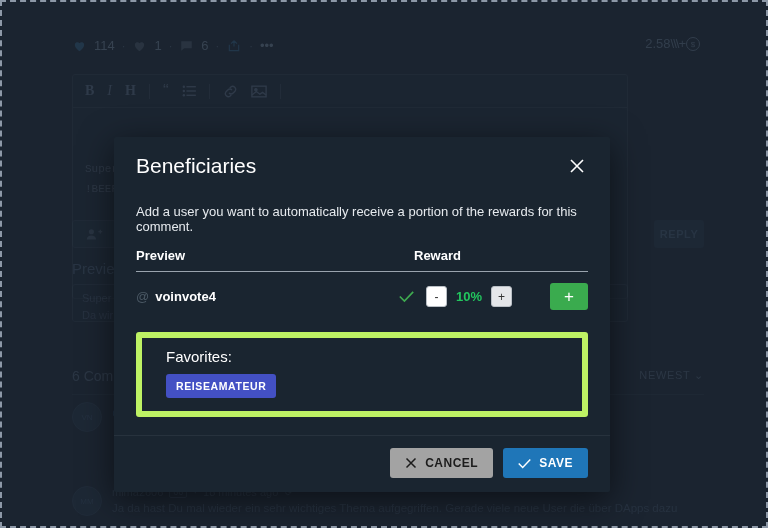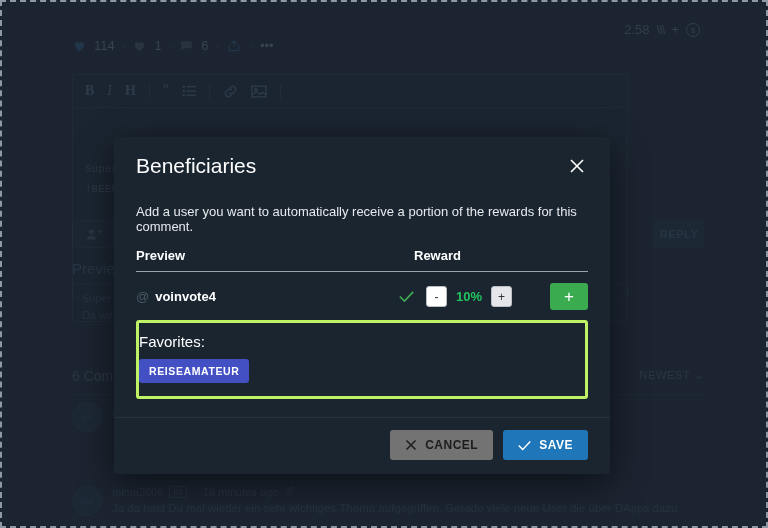--- a/index.html
+++ b/index.html
@@ -36,22 +36,22 @@
     left: 70px; top: 36px;
     display: flex; align-items: center; gap: 7px;
     font-size: 13px; color: #6b7c8e;
   }
   .action-bar .dot { color: #4b5a6b; font-size: 11px; }
   .ic { display: inline-block; }
   .ic svg { display: block; }
 
   .payout {
     position: absolute;
-    right: 66px; top: 20px;
-    display: flex; align-items: flex-end; gap: 7px;
+    right: 66px; top: 34px;
+    display: flex; align-items: flex-end; gap: 0;
     font-size: 13px; color: #5d6e80;
   }
   .hive-glyph {
     font-family: "Liberation Sans", sans-serif;
     letter-spacing: -1px;
   }
   .badge-circle {
     width: 14px; height: 14px; border-radius: 50%;
     border: 1.5px solid #5d6e80;
     display: inline-flex; align-items: center; justify-content: center;
@@ -217,24 +217,24 @@
   .pct { font-size: 13px; font-weight: bold; color:#22c55e; min-width: 30px; text-align:center; }
   .add-btn {
     margin-left: auto;
     width: 38px; height: 27px;
     background: #3aab4e; border-radius: 3px;
     display:flex; align-items:center; justify-content:center;
     color:#fff; font-size:17px; line-height:1; cursor:pointer;
   }
 
   .fav-box {
-    margin: 0 22px 0 22px;
-    border: 3px solid #bef264;
-    border-radius: 3px;
-    padding: 10px 12px 13px 0;
+    margin: 12px 22px 0 22px;
+    border: 6px solid #bef264;
+    border-radius: 3px;
+    padding: 10px 12px 13px 24px;
   }
   .fav-label { font-size: 15px; color:#ffffff; margin-bottom: 9px; }
   .fav-chip {
     display:inline-block;
     background: #4350c4;
     color: #ffffff;
     font-size: 10.5px; font-weight: bold; letter-spacing: .6px;
     padding: 6px 10px;
     border-radius: 3px;
     cursor: pointer;
@@ -248,21 +248,21 @@
   }
   .btn {
     display:flex; align-items:center; gap:8px;
     padding: 8px 15px;
     border-radius: 3px;
     font-size: 12px; font-weight: bold; letter-spacing: .5px;
     cursor: pointer;
     border: none;
     font-family: "Liberation Sans", sans-serif;
   }
-  .btn-cancel { background: #737373; color: #1c1c1c; }
+  .btn-cancel { background: #a3a3a3; color: #1c1c1c; }
   .btn-save { background: #1f76b8; color: #ffffff; }
 </style>
 </head>
 <body>
 
 <div id="viewport">
 
   <div id="backdrop">
 
     <div class="action-bar bg-dim">

